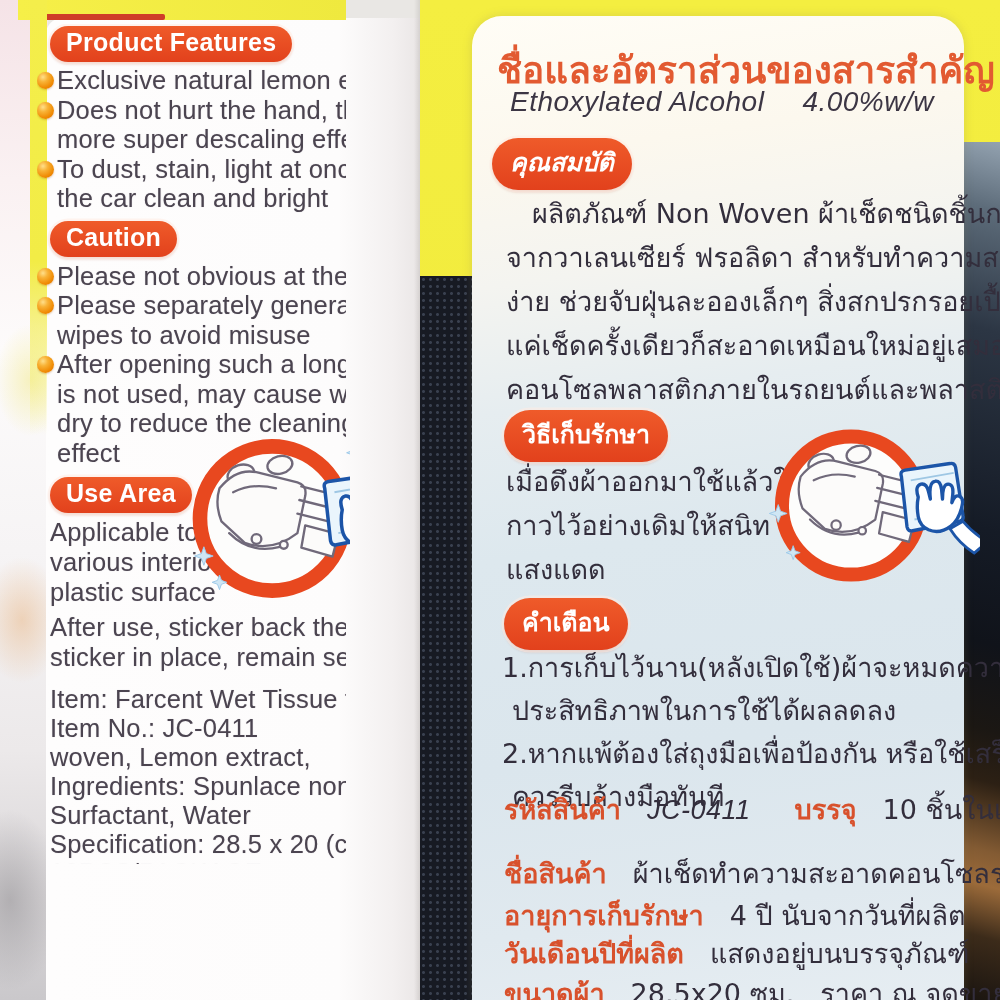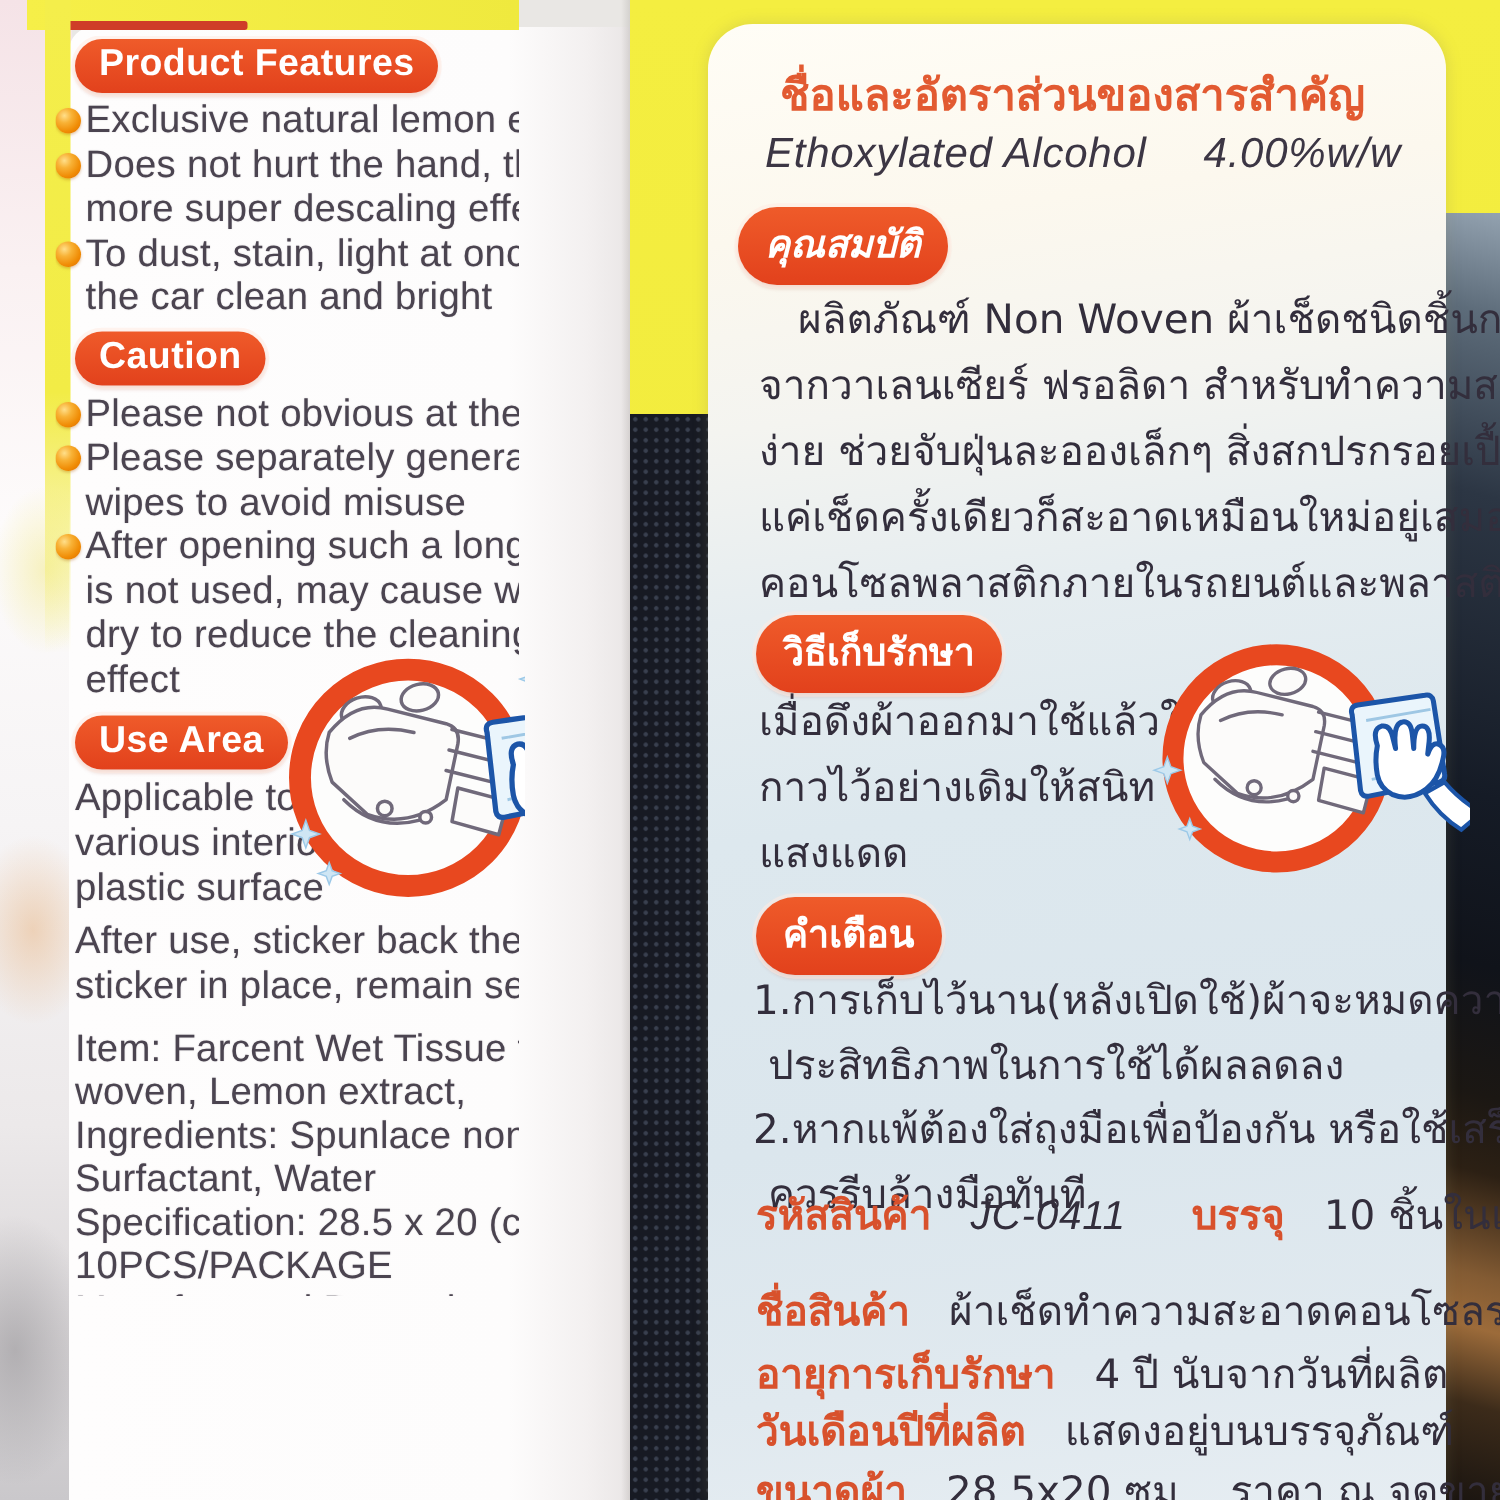--- a/index.html
+++ b/index.html
@@ -52,21 +52,21 @@
     background-color:#171a23;
     background-image:radial-gradient(circle,#39404f 1.2px,transparent 1.7px);
     background-size:7px 7px;}
   .rp-dark{position:absolute;left:958px;top:142px;width:42px;height:858px;
     background:linear-gradient(195deg,#93a2b0 0%,#5d6c7a 8%,#2c3644 22%,#151b26 45%,#10131a 58%,#1b1713 68%,#2c2014 74%,#835b33 82%,#9c6b3a 86%,#3c2b1a 92%,#191410 100%);}
   .rp-label{position:absolute;left:472px;top:16px;width:492px;height:984px;
     border-radius:30px 30px 0 0;
     background:linear-gradient(172deg,#fffdf6 0%,#fcf8ee 14%,#f4f4f0 26%,#e6edf0 38%,#dde8ee 52%,#dbe6ed 72%,#e0e9ef 88%,#e6edf2 100%);
     box-shadow:0 0 10px rgba(140,130,90,.25);}
   .th{font-family:"DejaVu Sans",sans-serif;}
-  .rp-heading{position:absolute;left:48px;top:24px;font-size:29px;font-weight:bold;color:#e25a31;white-space:nowrap;}
+  .rp-heading{position:absolute;left:25px;top:24px;font-size:37px;font-weight:bold;color:#e25a31;white-space:nowrap;}
   .rp-etho{position:absolute;left:38px;top:70px;width:424px;display:flex;justify-content:space-between;
     font-size:28px;font-style:italic;color:#3c3644;letter-spacing:.5px;}
   .rp-badge1{position:absolute;left:20px;top:122px;font-style:italic;}
   .rp-para{font-size:27px;line-height:44px;color:#332e3c;white-space:nowrap;}
   .rp-para1{position:absolute;left:34px;top:176px;}
   .indent{padding-left:26px;}
   .indent-sm{padding-left:10px;}
   .rp-badge2{position:absolute;left:32px;top:394px;}
   .rp-para2{position:absolute;left:34px;top:444px;}
   .rp-circle{position:absolute;left:293px;top:399px;width:215px;height:182px;}
@@ -118,20 +118,21 @@
       <div class="en-line lh30 plain">plastic surface</div>
     </div>
 
     <div class="m5">
       <div class="en-line lh30 plain">After use, sticker back the</div>
       <div class="en-line lh30 plain">sticker in place, remain sea</div>
     </div>
 
     <div class="m6" style="margin-top:13px;">
       <div class="en-line lh29 plain">Item: Farcent Wet Tissue fo</div>
+      <div class="en-line lh29 plain">Item No.: JC-0411</div>
       <div class="en-line lh29 plain">woven, Lemon extract,</div>
       <div class="en-line lh29 plain">Ingredients: Spunlace non</div>
       <div class="en-line lh29 plain">Surfactant, Water</div>
       <div class="en-line lh29 plain">Specification: 28.5 x 20 (cn</div>
       <div class="en-line lh29 plain">10PCS/PACKAGE</div>
       <div class="en-line lh29 plain">Manufactured Date: shown</div>
       <div class="en-line lh29 plain">the packaging</div>
     </div>
   </div>
 

